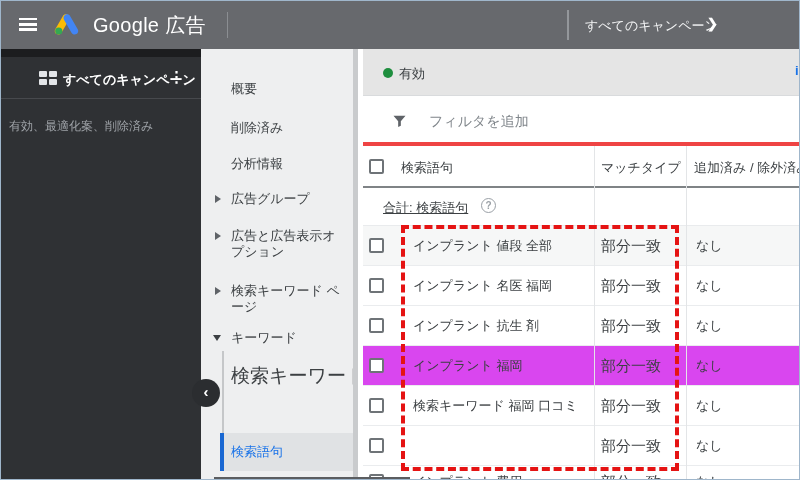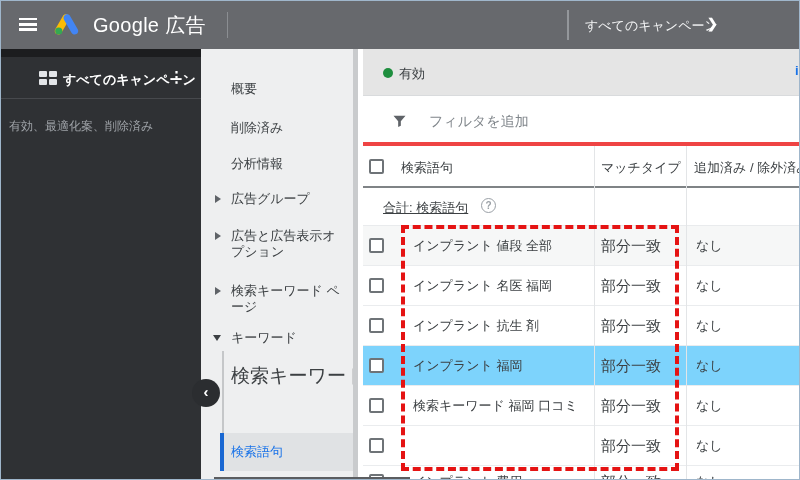--- a/index.html
+++ b/index.html
@@ -60,21 +60,21 @@
   .hdr-label { position:absolute; top:13px; font-size:13px; color:#3c4043; white-space:nowrap; }
   .summary-row { position:absolute; left:0; top:139px; width:100%; height:38px; border-bottom:1px solid #e9ebed; }
   .summary-label { position:absolute; left:20px; top:11px; font-size:13px; color:#3c4043; white-space:nowrap;text-decoration:underline; }
   .help-icon { position:absolute; left:118px; top:10px; width:15px; height:15px; border:1.5px solid #9aa0a6; border-radius:50%; color:#9aa0a6; font-size:10px; text-align:center; line-height:13px; font-weight:bold; }
   .trow { position:absolute; left:0; width:100%; height:40px; border-bottom:1px solid #eaecee; cursor:pointer; }
   .trow .cb { left:6px; top:12px; }
   .cell-term { position:absolute; left:50px; top:11px; font-size:13px; color:#3c4043; white-space:nowrap; }
   .cell-match { position:absolute; left:238px; top:11px; font-size:15px; color:#3c4043; white-space:nowrap; }
   .cell-added { position:absolute; left:333px; top:11px; font-size:13px; color:#3c4043; white-space:nowrap; }
   .tint-a { background:#f6f7f7; }
-  .tint-b { background:#7dd3fc;text-align:center; }
+  .tint-b { background:#d946ef;text-align:center; }
 
   
   .red-rect { position:absolute; left:400px; top:224px; width:278px; height:246px; border:4px dashed #e51313; z-index:20; pointer-events:none; }
   .bottom-strip { position:absolute; left:213px; top:476px; width:196px; height:4px; background:#5b5d60; z-index:6; }
 </style>
 </head>
 <body>
 
 <div class="page">
 

